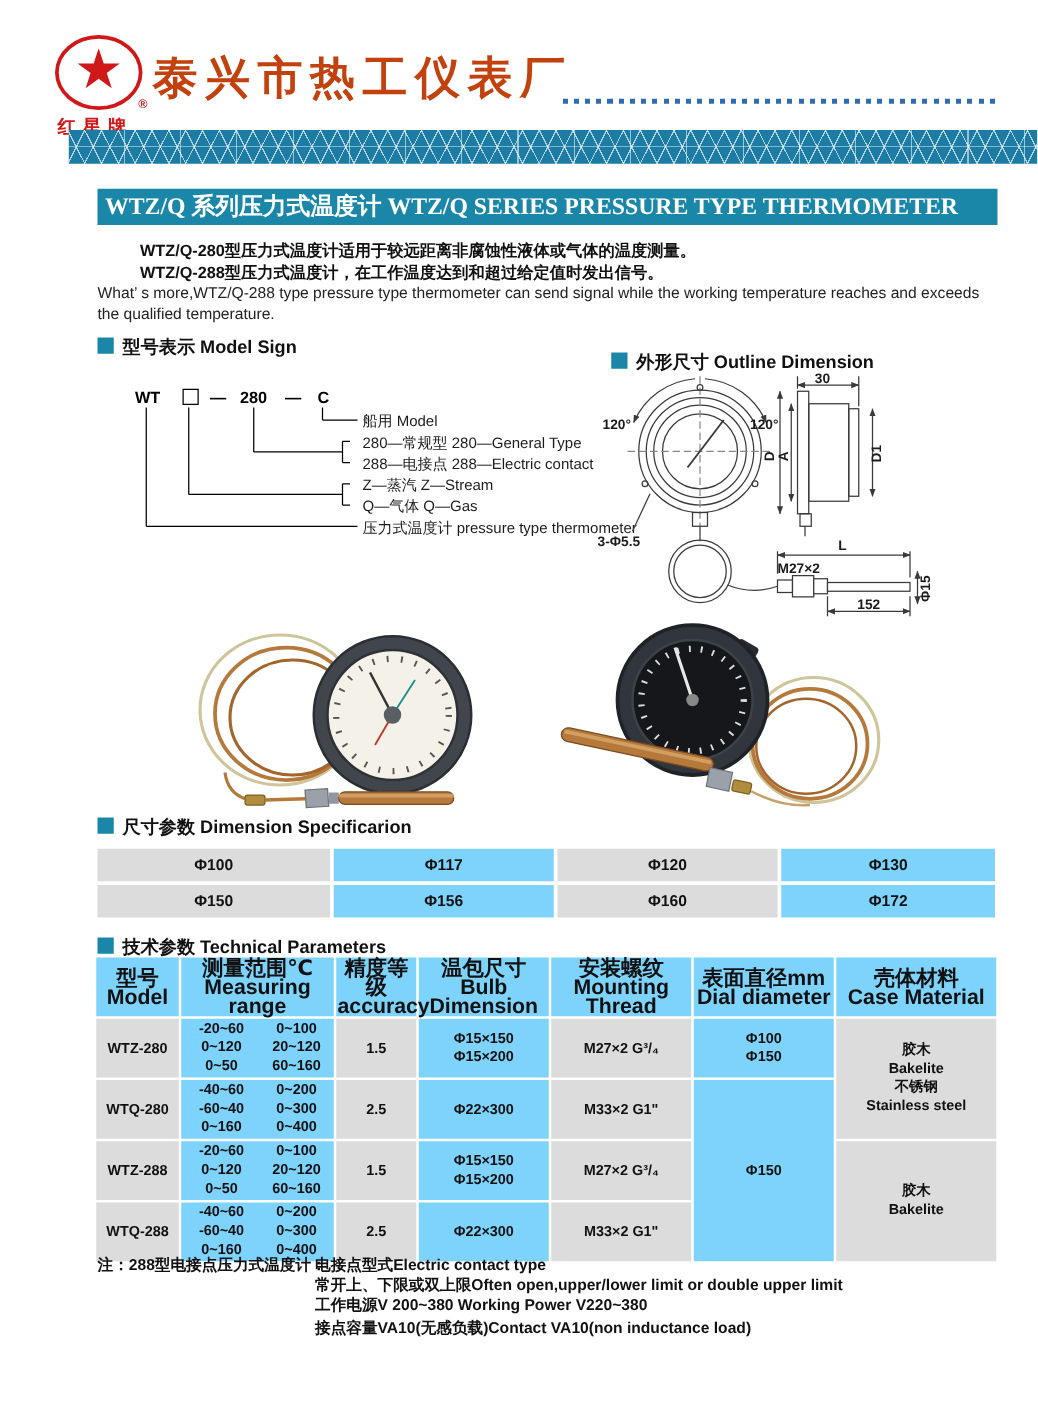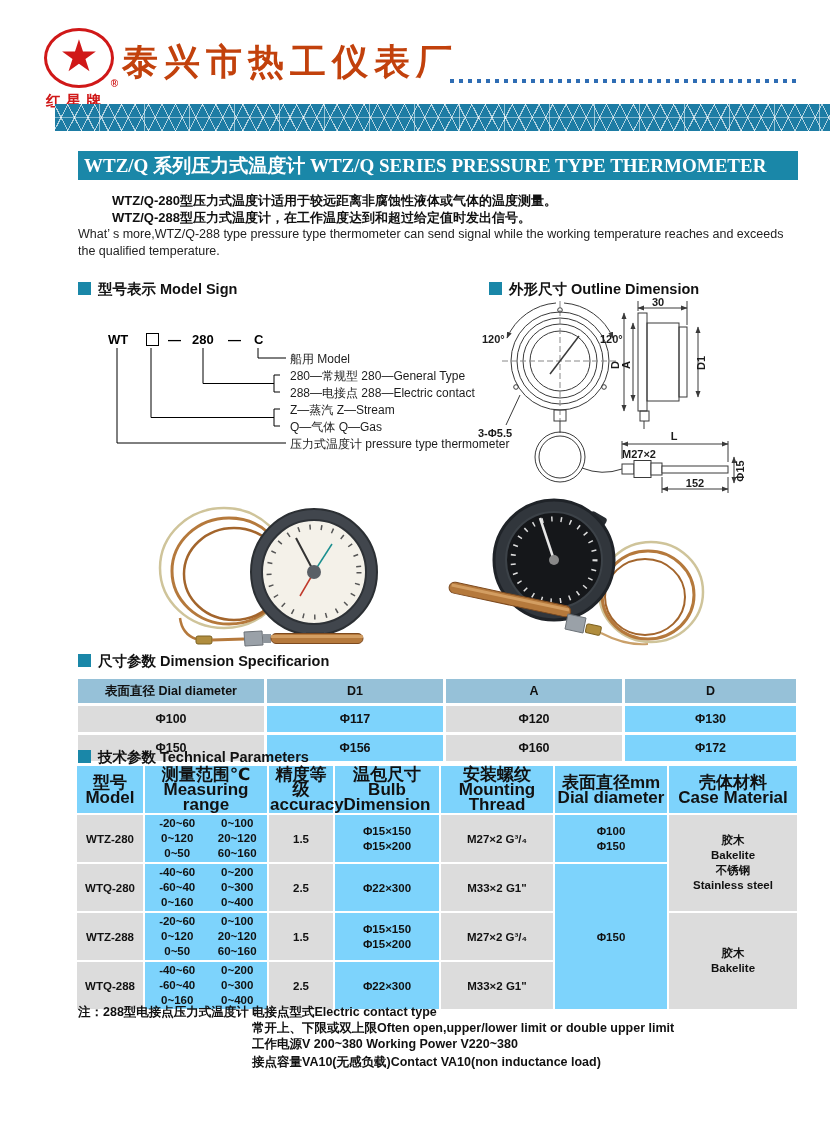--- a/index.html
+++ b/index.html
@@ -33,27 +33,27 @@
 
   
   .intro{position:absolute;left:78px;top:193px;width:712px;line-height:16.5px}
   .intro .zh{font-weight:bold;font-size:13px;padding-left:34px}
   .intro .en{font-size:12.5px;color:#222}
 
   
   .sec{position:absolute;font-size:14.5px;font-weight:bold;color:#111;white-space:nowrap}
   .sec .bullet{display:inline-block;width:13px;height:13px;background:#1a87a8;margin-right:7px;
                vertical-align:-1px}
-  .sec-model{left:78px;top:280px}
+  .sec-model{left:78px;top:268px}
   .sec-outline{left:489px;top:280px}
   .sec-dim{left:78px;top:652px}
   .sec-tech{left:78px;top:748px}
 
   
-  .model-diagram{position:absolute;left:80px;top:332px;width:410px;height:130px}
+  .model-diagram{position:absolute;left:80px;top:310px;width:410px;height:130px}
   .model-diagram .code{position:absolute;top:0;font-size:13px;font-weight:bold;color:#000}
   .md-wt{left:28px}.md-dash1{left:88px}.md-num{left:112px}.md-dash2{left:148px}.md-c{left:174px}
   .md-box{position:absolute;left:66px;top:1px;width:11px;height:11px;border:1.5px solid #000}
   .model-diagram .lbl{position:absolute;left:210px;font-size:12px;color:#1c1c1c;white-space:nowrap}
   .lbl-marine{top:19px}.lbl-280{top:36px}.lbl-288{top:53px}.lbl-z{top:70px}.lbl-q{top:87px}.lbl-base{top:104px}
   .md-lines{position:absolute;left:0;top:0}
 
   
   .outline-fig{position:absolute;left:476px;top:297px;width:334px;height:200px}
 
@@ -283,26 +283,20 @@
     <span class="bullet"></span><span>尺寸参数 Dimension Specificarion</span>
   </div>
   <table class="dim-table">
     <colgroup>
         <col style="width:186px">
         <col style="width:176px">
         <col style="width:176px">
         <col style="width:171px">
       </colgroup>
     <tbody>
-        <tr>
-      <th>表面直径  Dial diameter</th>
-      <th>D1</th>
-      <th>A</th>
-      <th>D</th>
-    </tr>
     <tr>
       <td class="cell-gray">Φ100</td>
       <td class="cell-blue">Φ117</td>
       <td class="cell-gray">Φ120</td>
       <td class="cell-blue">Φ130</td>
     </tr>
     <tr>
       <td class="cell-gray">Φ150</td>
       <td class="cell-blue">Φ156</td>
       <td class="cell-gray">Φ160</td>

